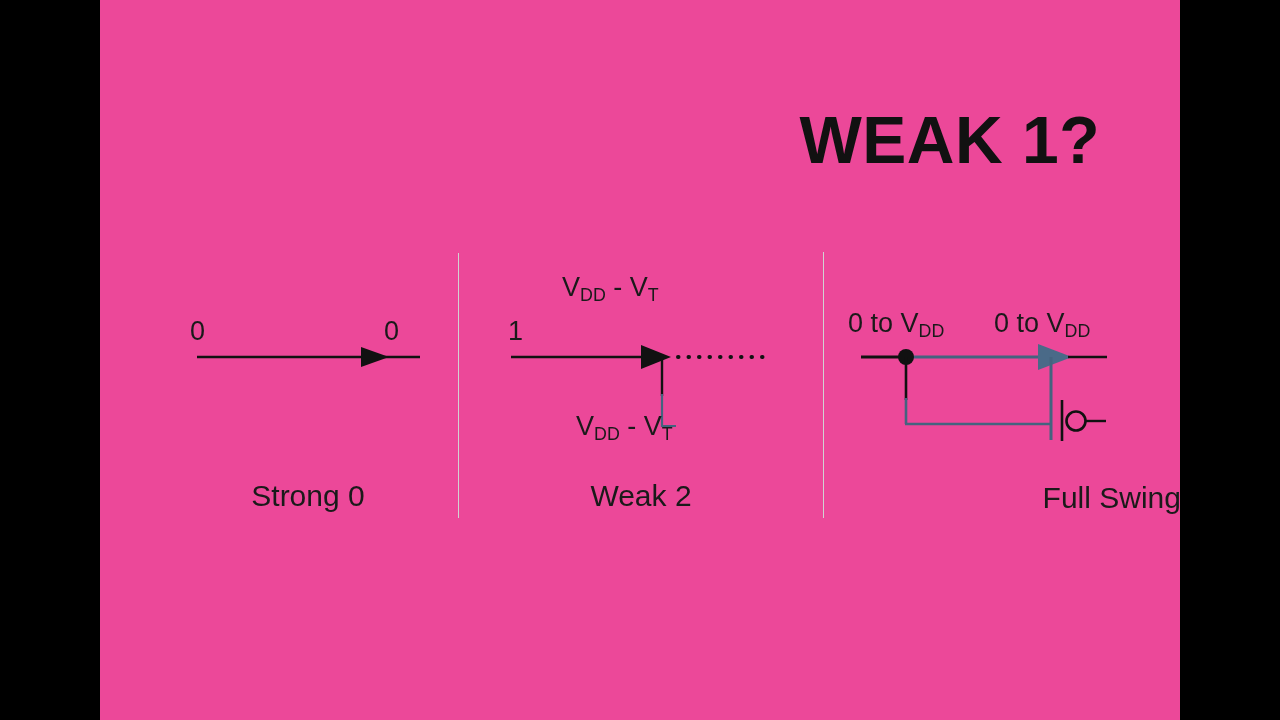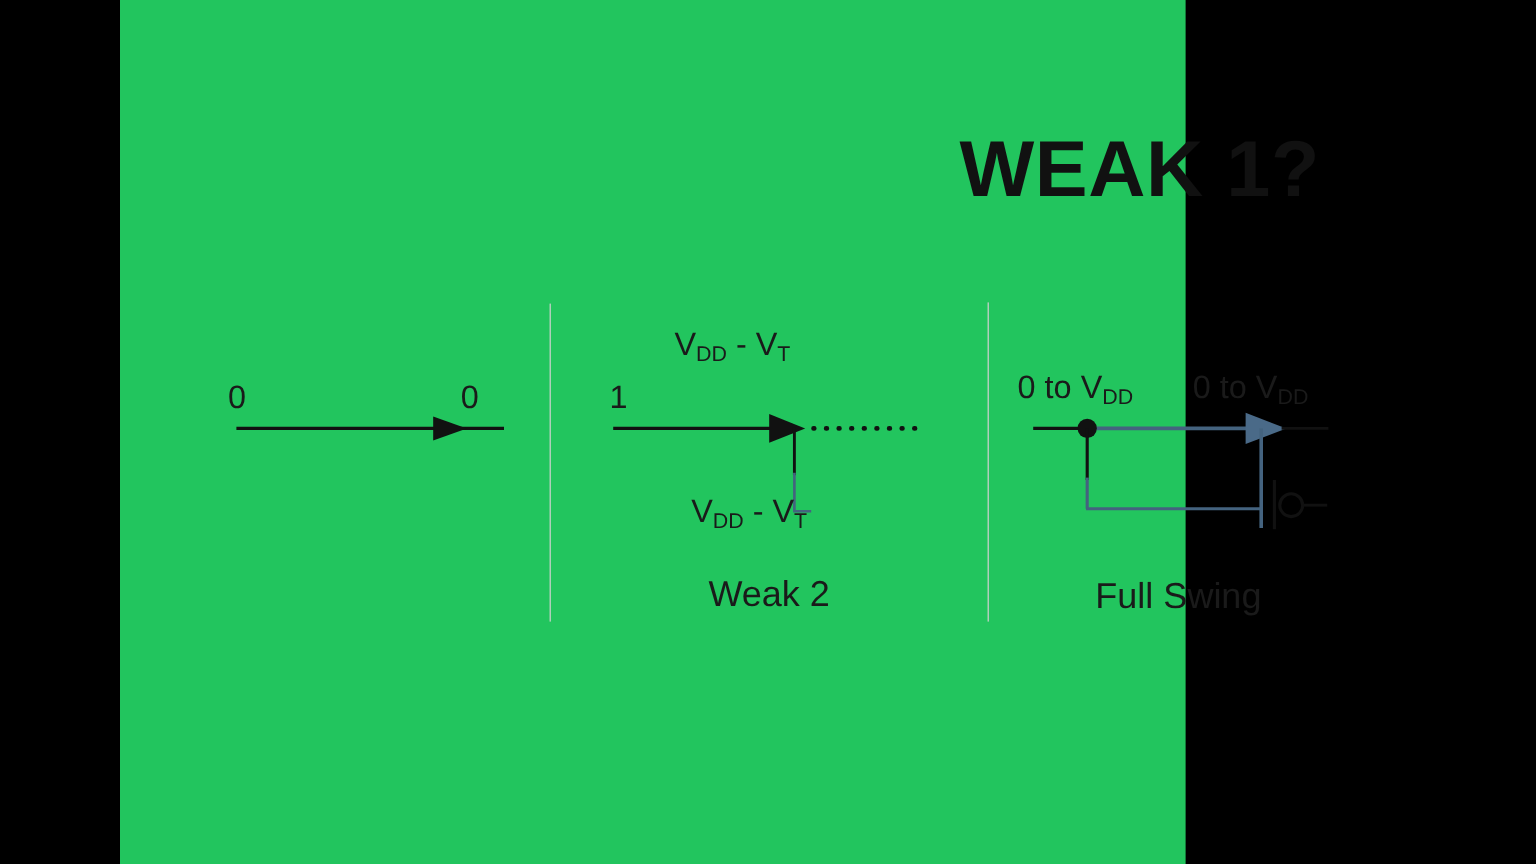--- a/index.html
+++ b/index.html
@@ -29,23 +29,23 @@
     background: #000000;
   }
   .letterbox.left  { left: 0;    width: 100px; }
   .letterbox.right { left: 1180px; width: 100px; }
 
   
   #slide-canvas {
     position: absolute;
     left: 100px;
     top: 0;
-    width: 888px;
+    width: 1080px;
     height: 720px;
-    background: #22c55e;
+    background: #ec4899;
   }
 
   
   #slide-title {
     position: absolute;
     left: 0;
     top: 107px;
     width: 1000px;
     text-align: right;
     font-family: "Liberation Sans", sans-serif;
@@ -121,20 +121,21 @@
 
     <div class="diag-label" style="left:284px; top:318px;">0</div>
 
     <svg class="panel-figure" width="1080" height="720">
 
       <line x1="97" y1="357" x2="320" y2="357" stroke="#111111" stroke-width="2.6"></line>
 
       <polygon points="261,347 289,357 261,367" fill="#111111"></polygon>
     </svg>
 
+    <div class="panel-caption" style="left:58px; top:481px; width:300px;">Strong 0</div>
 
     <div class="diag-label" style="left:462px; top:274px;">
       <span>V</span><sub>DD</sub><span> - </span><span>V</span><sub>T</sub>
     </div>
 
     <div class="diag-label" style="left:408px; top:318px;">1</div>
 
     <svg class="panel-figure" width="1080" height="720">
 
       <line x1="411" y1="357" x2="556" y2="357" stroke="#111111" stroke-width="2.6"></line>
@@ -181,16 +182,16 @@
 
       <line x1="951" y1="357" x2="951" y2="440" stroke="#44637f" stroke-width="3"></line>
 
       <line x1="962" y1="400" x2="962" y2="441" stroke="#111111" stroke-width="2.6"></line>
 
       <circle cx="976" cy="421" r="9.5" fill="none" stroke="#111111" stroke-width="2.6"></circle>
 
       <line x1="986" y1="421" x2="1006" y2="421" stroke="#111111" stroke-width="2.4"></line>
     </svg>
 
-    <div class="panel-caption" style="left:732px; top:483px; width:300px;">Full Swing</div>
+    <div class="panel-caption" style="left:781px; top:483px; width:300px;text-align:right;">Full Swing</div>
 
   </div>
 </div>
 
 </body></html>

